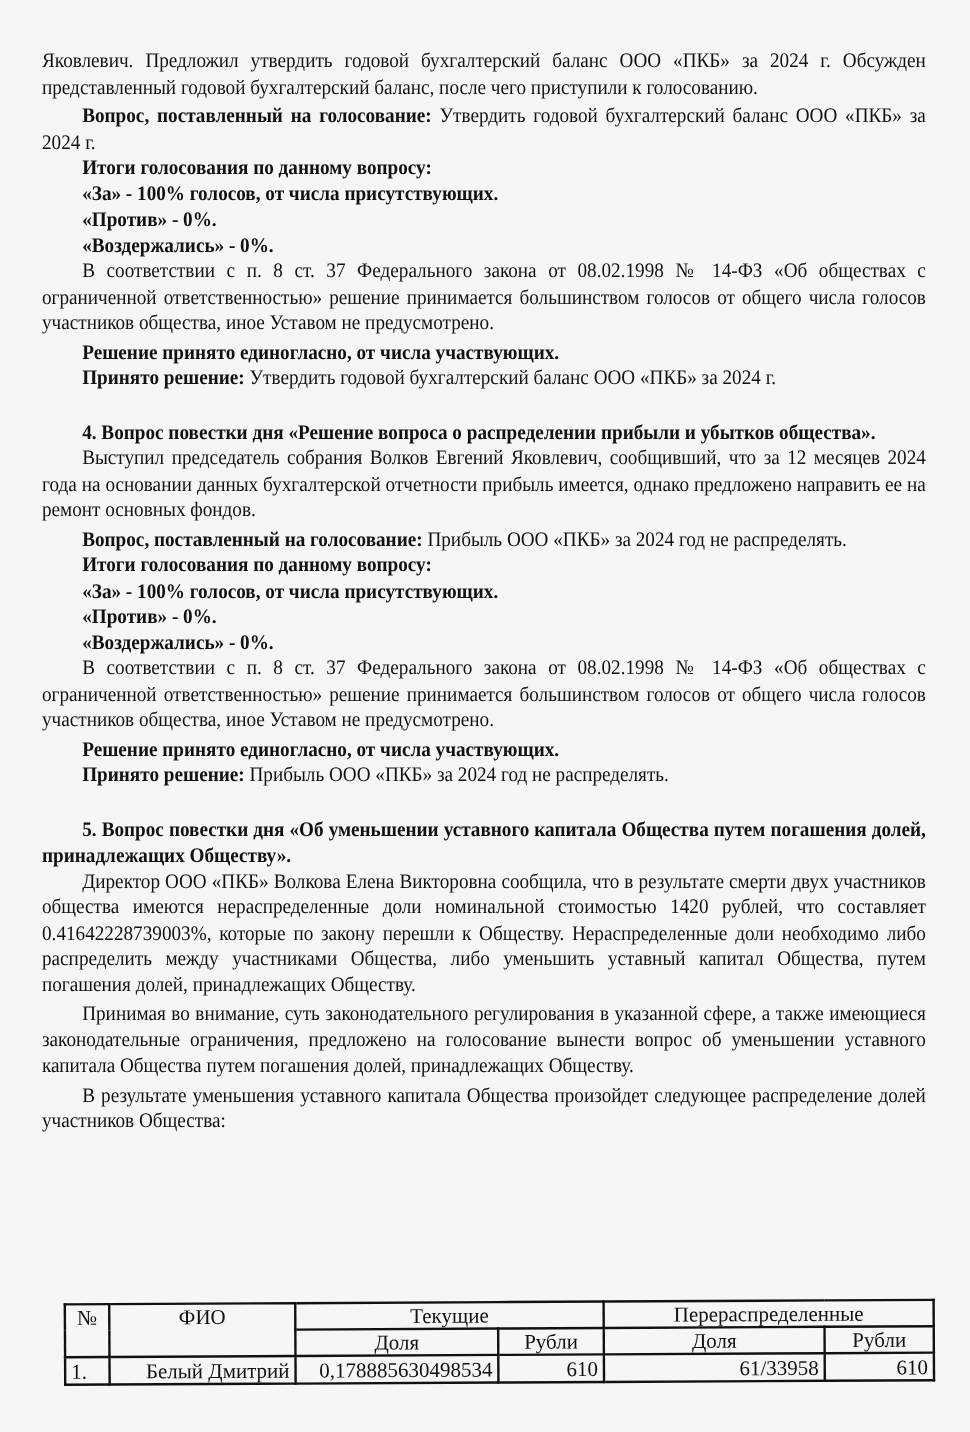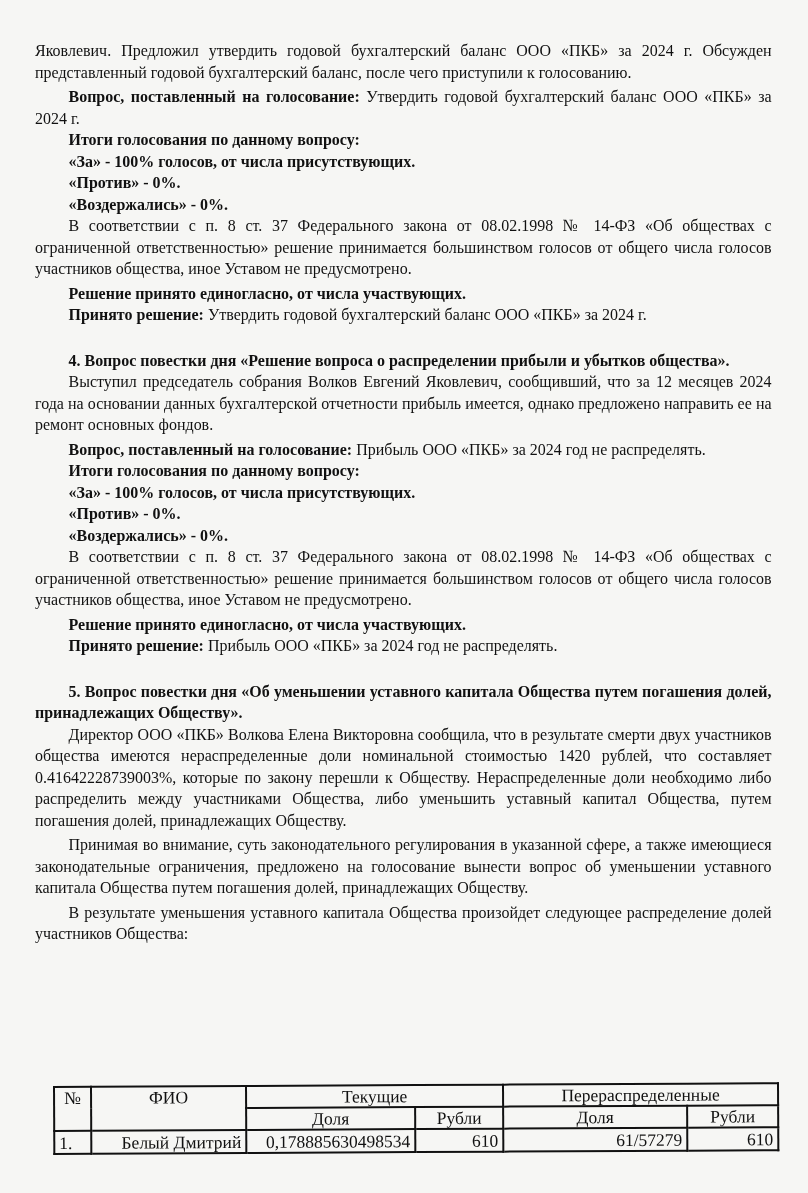--- a/index.html
+++ b/index.html
@@ -83,17 +83,17 @@
     <th style="width:159px;">Доля</th>
     <th style="width:78px;">Рубли</th>
     <th style="width:174px;">Доля</th>
     <th style="width:81px;">Рубли</th>
   </tr>
   <tr>
     <td style="text-align:left;">1.</td>
     <td>Белый Дмитрий</td>
     <td>0,178885630498534</td>
     <td>610</td>
-    <td>61/57279</td>
+    <td>61/33958</td>
     <td>610</td>
   </tr>
 </tbody>
   </table>
 
 </body></html>

